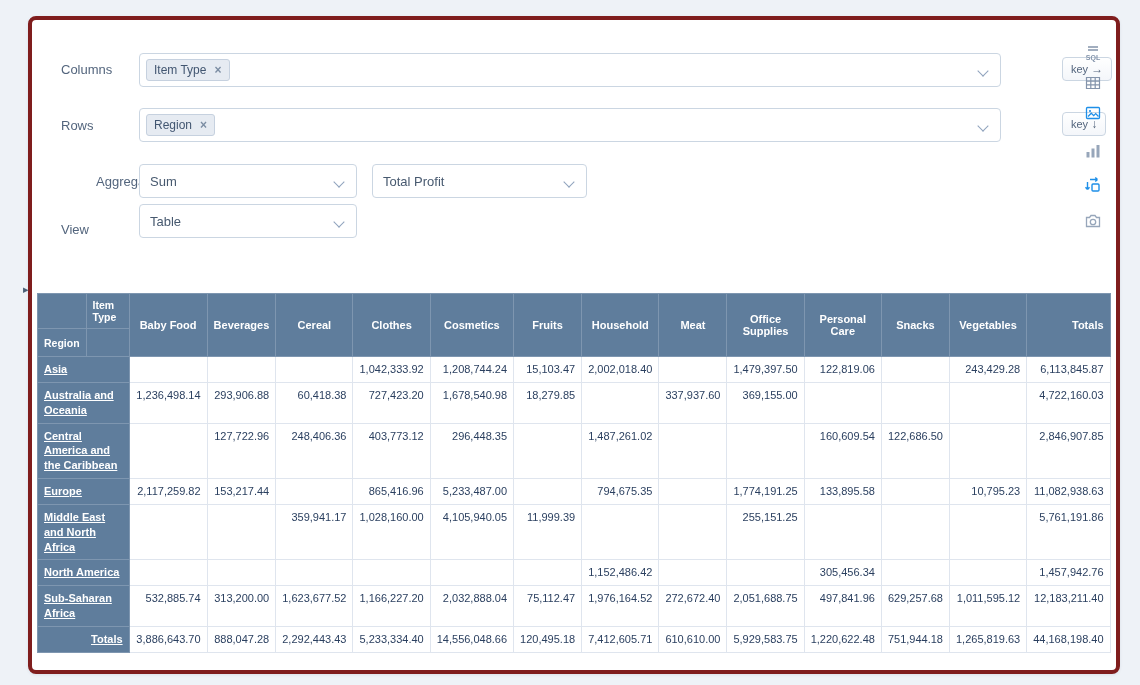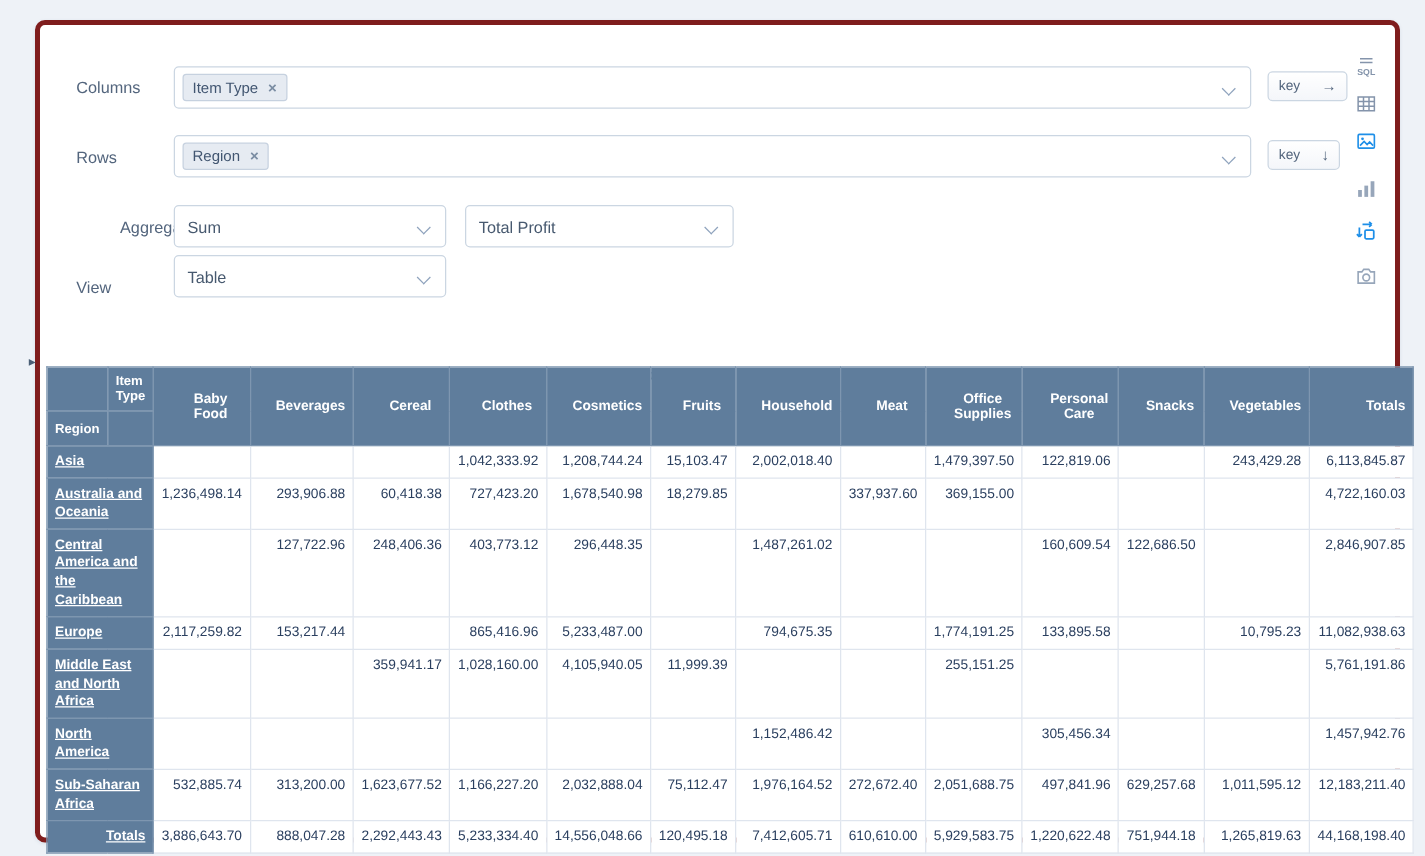--- a/index.html
+++ b/index.html
@@ -13,38 +13,38 @@
     border-radius:4px;display:flex;align-items:center;padding:0 30px 0 6px;
     box-sizing:border-box;cursor:pointer;}
   .select .sel-text{font-size:13px;color:#47596f;padding-left:4px;}
   .chev{position:absolute;right:13px;top:13px;width:7px;height:7px;
     border:solid #8fa3bd;border-width:0 1.5px 1.5px 0;transform:rotate(45deg);}
   .chip{display:inline-flex;align-items:center;background:#e6ebf2;
     border:1px solid #c6d1df;border-radius:3px;padding:3px 7px;font-size:12px;
     color:#425671;cursor:default;}
   .chip .chip-x{margin-left:8px;color:#7b8da3;font-weight:bold;font-size:12px;
     cursor:pointer;line-height:1;}
-  .key-btn{position:absolute;left:982px;display:flex;align-items:center;gap:17px;
+  .key-btn{position:absolute;left:1030px;display:flex;align-items:center;gap:3px;
     padding:5px 8px;border:1px solid #cbd6e2;border-radius:4px;
     background:linear-gradient(#ffffff,#f4f6fa);color:#53657d;font-size:11px;
     cursor:pointer;}
   .key-btn .key-arrow{font-size:12px;line-height:1;}
   .hide-link{position:absolute;left:5px;top:238px;width:1040px;text-align:center;
     font-size:13px;color:#506784;cursor:pointer;margin-top:34px;}
   .collapse-arrow{position:absolute;left:23px;top:283px;font-size:11px;
     color:#4a5f76;cursor:pointer;}
   
   .pvt{position:absolute;left:5px;top:273px;border-collapse:collapse;
     table-layout:fixed;font-size:11px;}
   .pvt th,.pvt td{padding:5px 6px;box-sizing:border-box;}
   .pvt thead th,.pvt .rlab{background:#5f7d9c;color:#fff;font-weight:bold;
     border:1px solid #7e96b0;}
   .pvt thead tr:first-child{height:30px;}
   .pvt thead tr:last-child{height:28px;}
-  .pvt .clab{text-align:center;vertical-align:middle;padding-left:20px;}
+  .pvt .clab{text-align:center;vertical-align:middle;}
   .pvt .tlab{text-align:right;}
   .pvt .axis{font-size:10.5px;text-align:left;vertical-align:middle;}
   .pvt .rlab{text-align:left;vertical-align:top;font-size:11px;line-height:1.35;text-decoration:underline;}
   .pvt .totr{text-align:right;}
   .pvt td.val{border:1px solid #dfe5ee;background:#fff;text-align:right;
     color:#2a3f5f;vertical-align:top;line-height:1.3;}
   .pvt td.tot{font-weight:normal;}
   
   .toolbar{position:absolute;right:9px;top:14px;width:28px;display:flex;
     flex-direction:column;align-items:center;}

